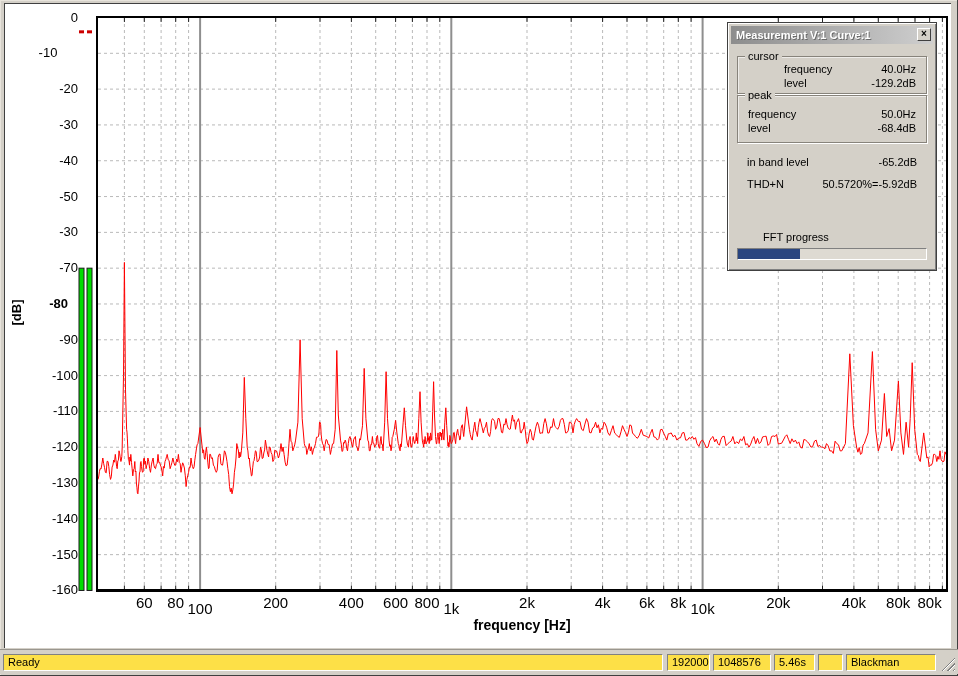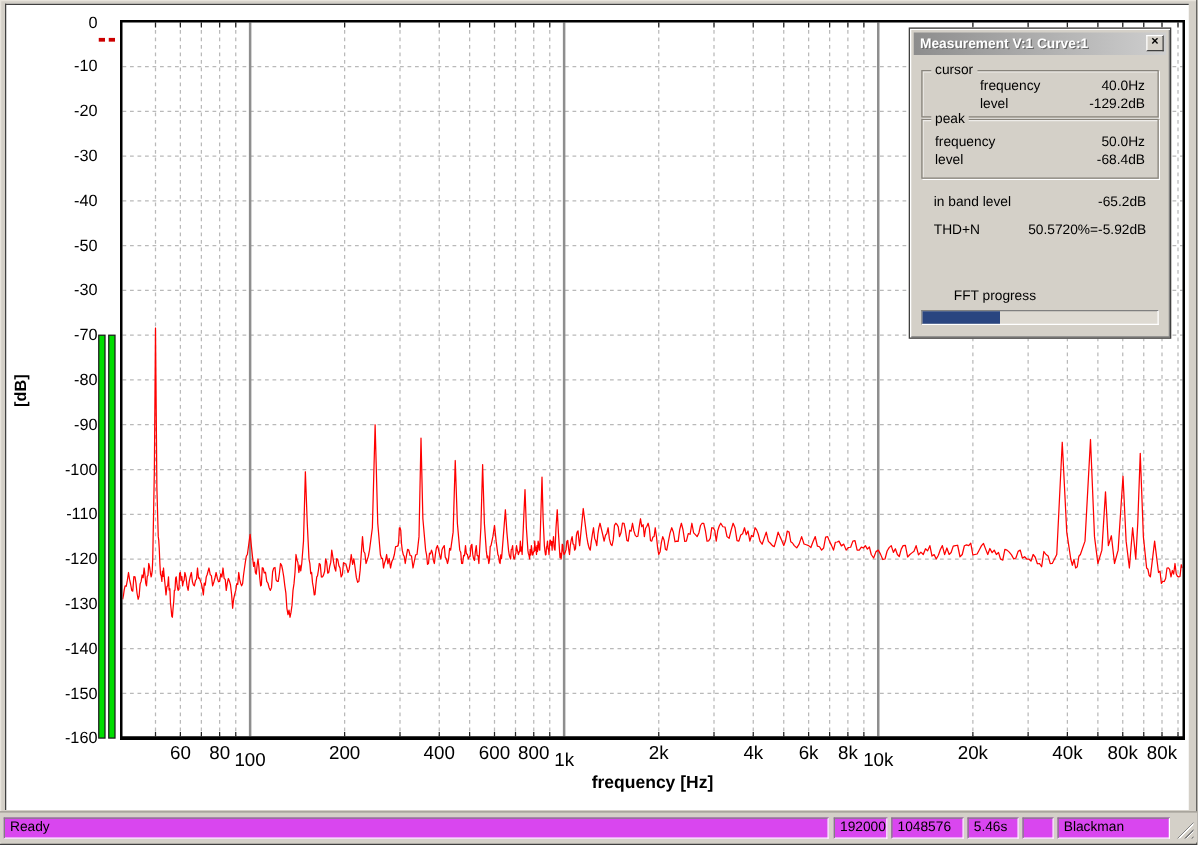--- a/index.html
+++ b/index.html
@@ -43,21 +43,21 @@
   .inforow{position:absolute;left:19px;width:170px;display:flex;justify-content:space-between;height:14px;}
   #info-band{top:133px;}
   #info-thd{top:155px;}
   #fft-label{position:absolute;left:35px;top:208px;}
   #pbar{position:absolute;left:9px;top:225px;width:190px;height:12px;background:#dedad2;box-sizing:border-box;
         border:1px solid;border-color:#808080 #fff #fff #808080;}
   #pfill{height:100%;width:0;}
   
   #statusbar{position:absolute;left:0;top:649px;width:958px;height:24px;background:#d4d0c8;
              border-top:1px solid #9a968e;z-index:7;font-size:11px;color:#000;}
-  .spanel{position:absolute;top:4px;height:17px;box-sizing:border-box;background:#d946ef;
+  .spanel{position:absolute;top:4px;height:17px;box-sizing:border-box;background:#fde047;
           border:1px solid;border-color:#808080 #fff #fff #808080;line-height:15px;padding:0 4px;overflow:hidden;}
   #s-ready{left:3px;width:660px;}
   .f1{left:667px;width:43px;}
   .f2{left:713px;width:58px;}
   .f3{left:774px;width:41px;}
   .f4{left:818px;width:25px;}
   .f5{left:846px;width:90px;}
   #grip{position:absolute;right:3px;bottom:3px;width:14px;height:14px;
         background:repeating-linear-gradient(135deg,transparent 0 2px,#808080 2px 3px,#fff 3px 4px);
         clip-path:polygon(100% 0,100% 100%,0 100%);}
@@ -209,28 +209,28 @@
       <div class="xs" style="left: 646.887px; top: 594px;">6k</div>
       <div class="xs" style="left: 678.282px; top: 594px;">8k</div>
       <div class="xs" style="left: 778.279px; top: 594px;">20k</div>
       <div class="xs" style="left: 853.923px; top: 594px;">40k</div>
       <div class="xs" style="left: 898.172px; top: 594px;">80k</div>
       <div class="xs" style="left: 929.568px; top: 594px;">80k</div>
       <div class="xl" style="left: 200.062px; top: 600px;">100</div>
       <div class="xl" style="left: 451.348px; top: 600px;">1k</div>
       <div class="xl" style="left: 702.634px; top: 600px;">10k</div>
       <div class="yl" style="left: 18px; top: 9.5px;">0</div>
-      <div class="yl" style="left: 18px; top: 45.31px;">-10</div>
+      <div class="yl" style="left: 18px; top: 45.31px; text-align: center;">-10</div>
       <div class="yl" style="left: 18px; top: 81.12px;">-20</div>
       <div class="yl" style="left: 18px; top: 116.93px;">-30</div>
       <div class="yl" style="left: 18px; top: 152.74px;">-40</div>
       <div class="yl" style="left: 18px; top: 188.55px;">-50</div>
       <div class="yl" style="left: 18px; top: 224.36px;">-30</div>
       <div class="yl" style="left: 18px; top: 260.17px;">-70</div>
-      <div class="yl" style="left: 18px; top: 295.98px;">-80</div>
+      <div class="yl" style="left: 8px; top: 295.98px; font-weight: bold;">-80</div>
       <div class="yl" style="left: 18px; top: 331.79px;">-90</div>
       <div class="yl" style="left: 18px; top: 367.6px;">-100</div>
       <div class="yl" style="left: 18px; top: 403.41px;">-110</div>
       <div class="yl" style="left: 18px; top: 439.22px;">-120</div>
       <div class="yl" style="left: 18px; top: 475.03px;">-130</div>
       <div class="yl" style="left: 18px; top: 510.84px;">-140</div>
       <div class="yl" style="left: 18px; top: 546.65px;">-150</div>
       <div class="yl" style="left: 18px; top: 582.46px;">-160</div>
     </div>
 

